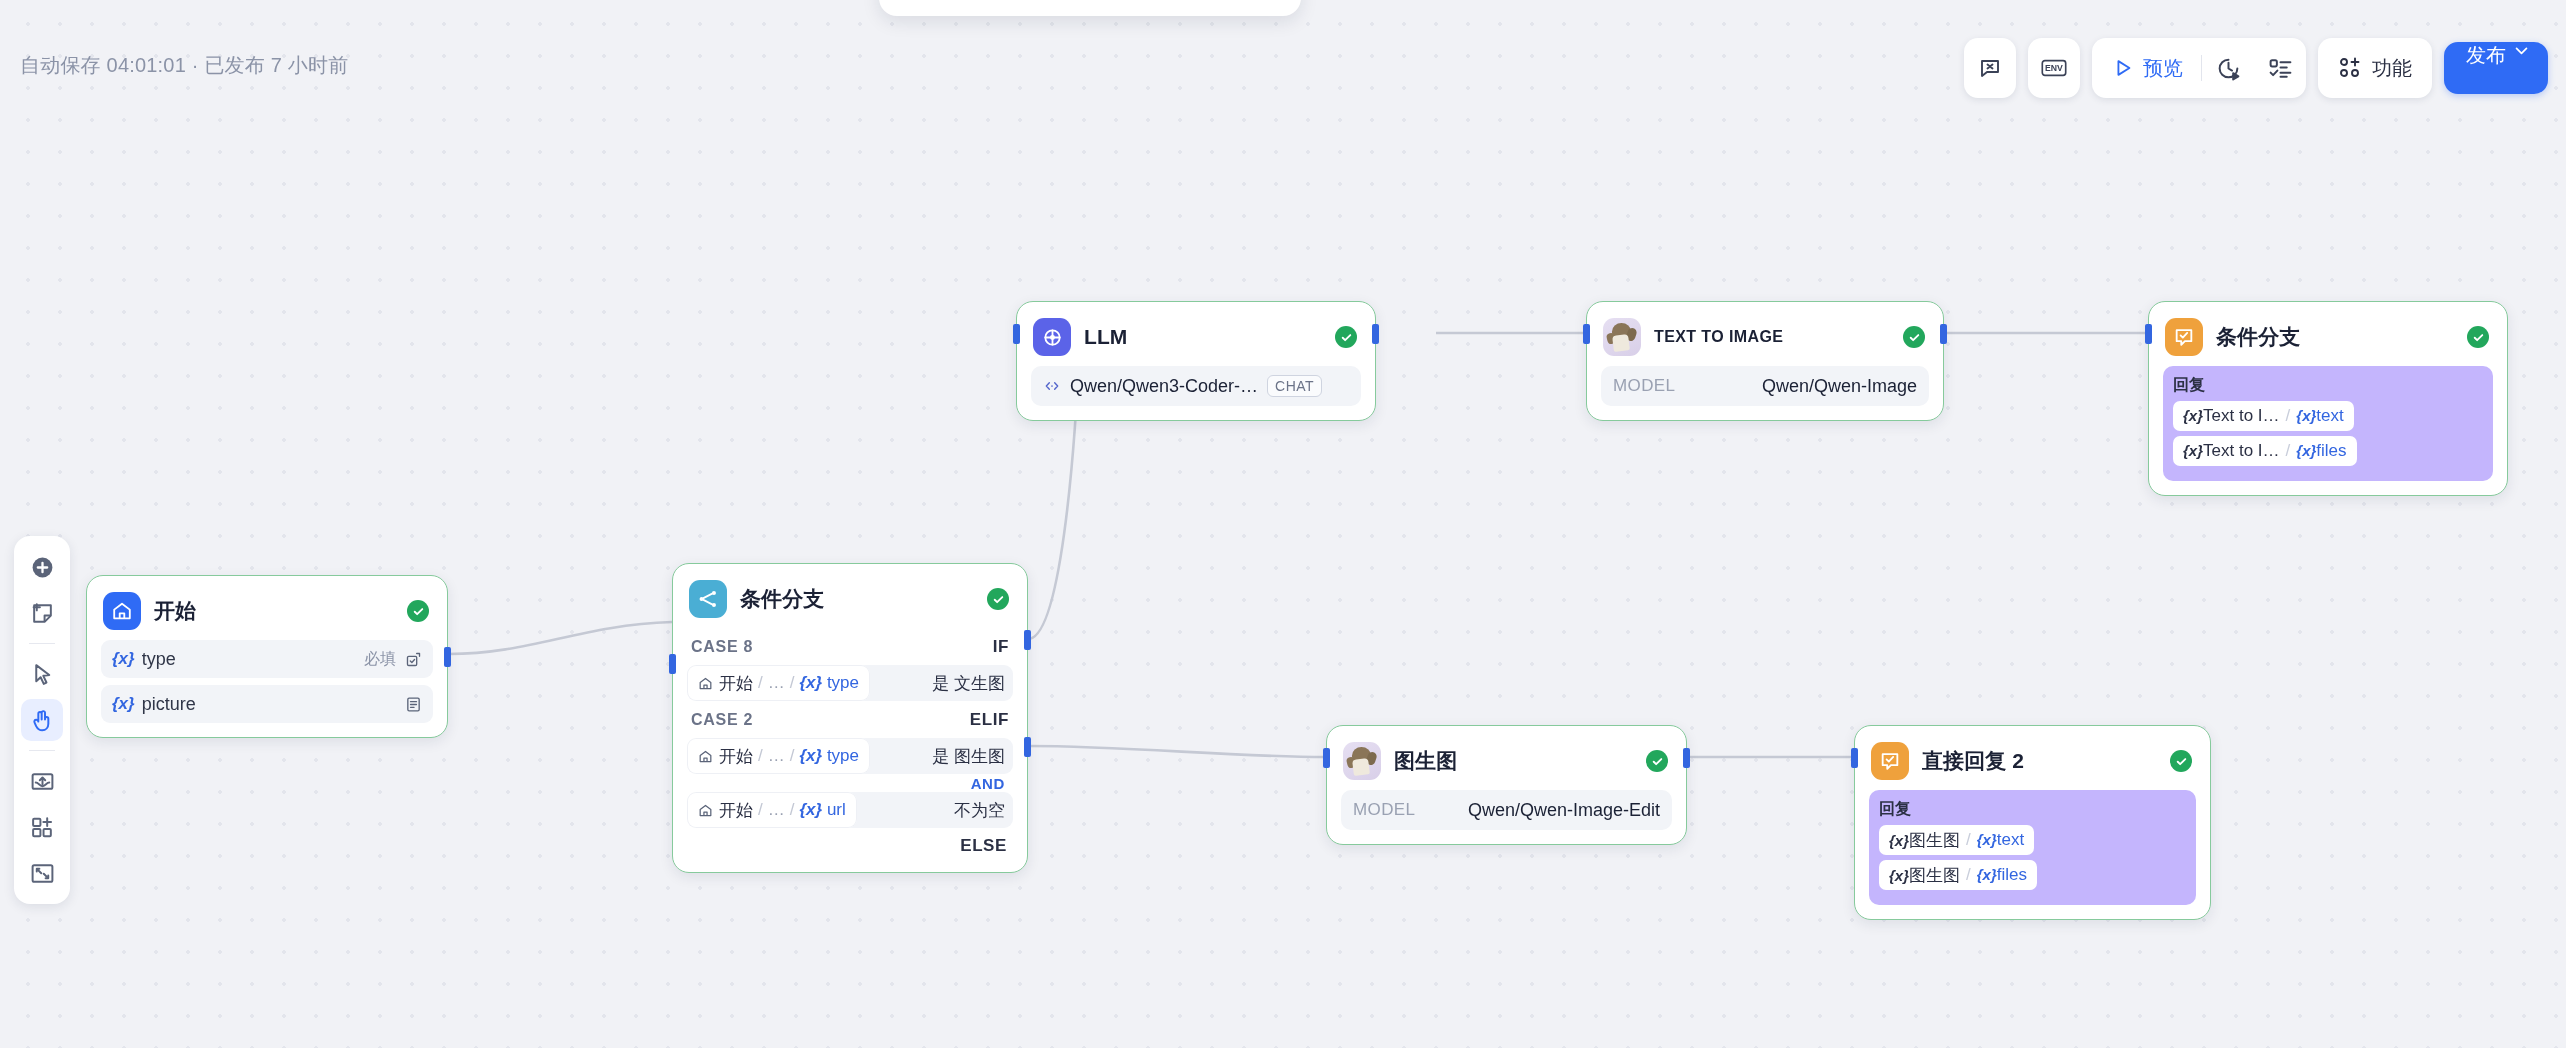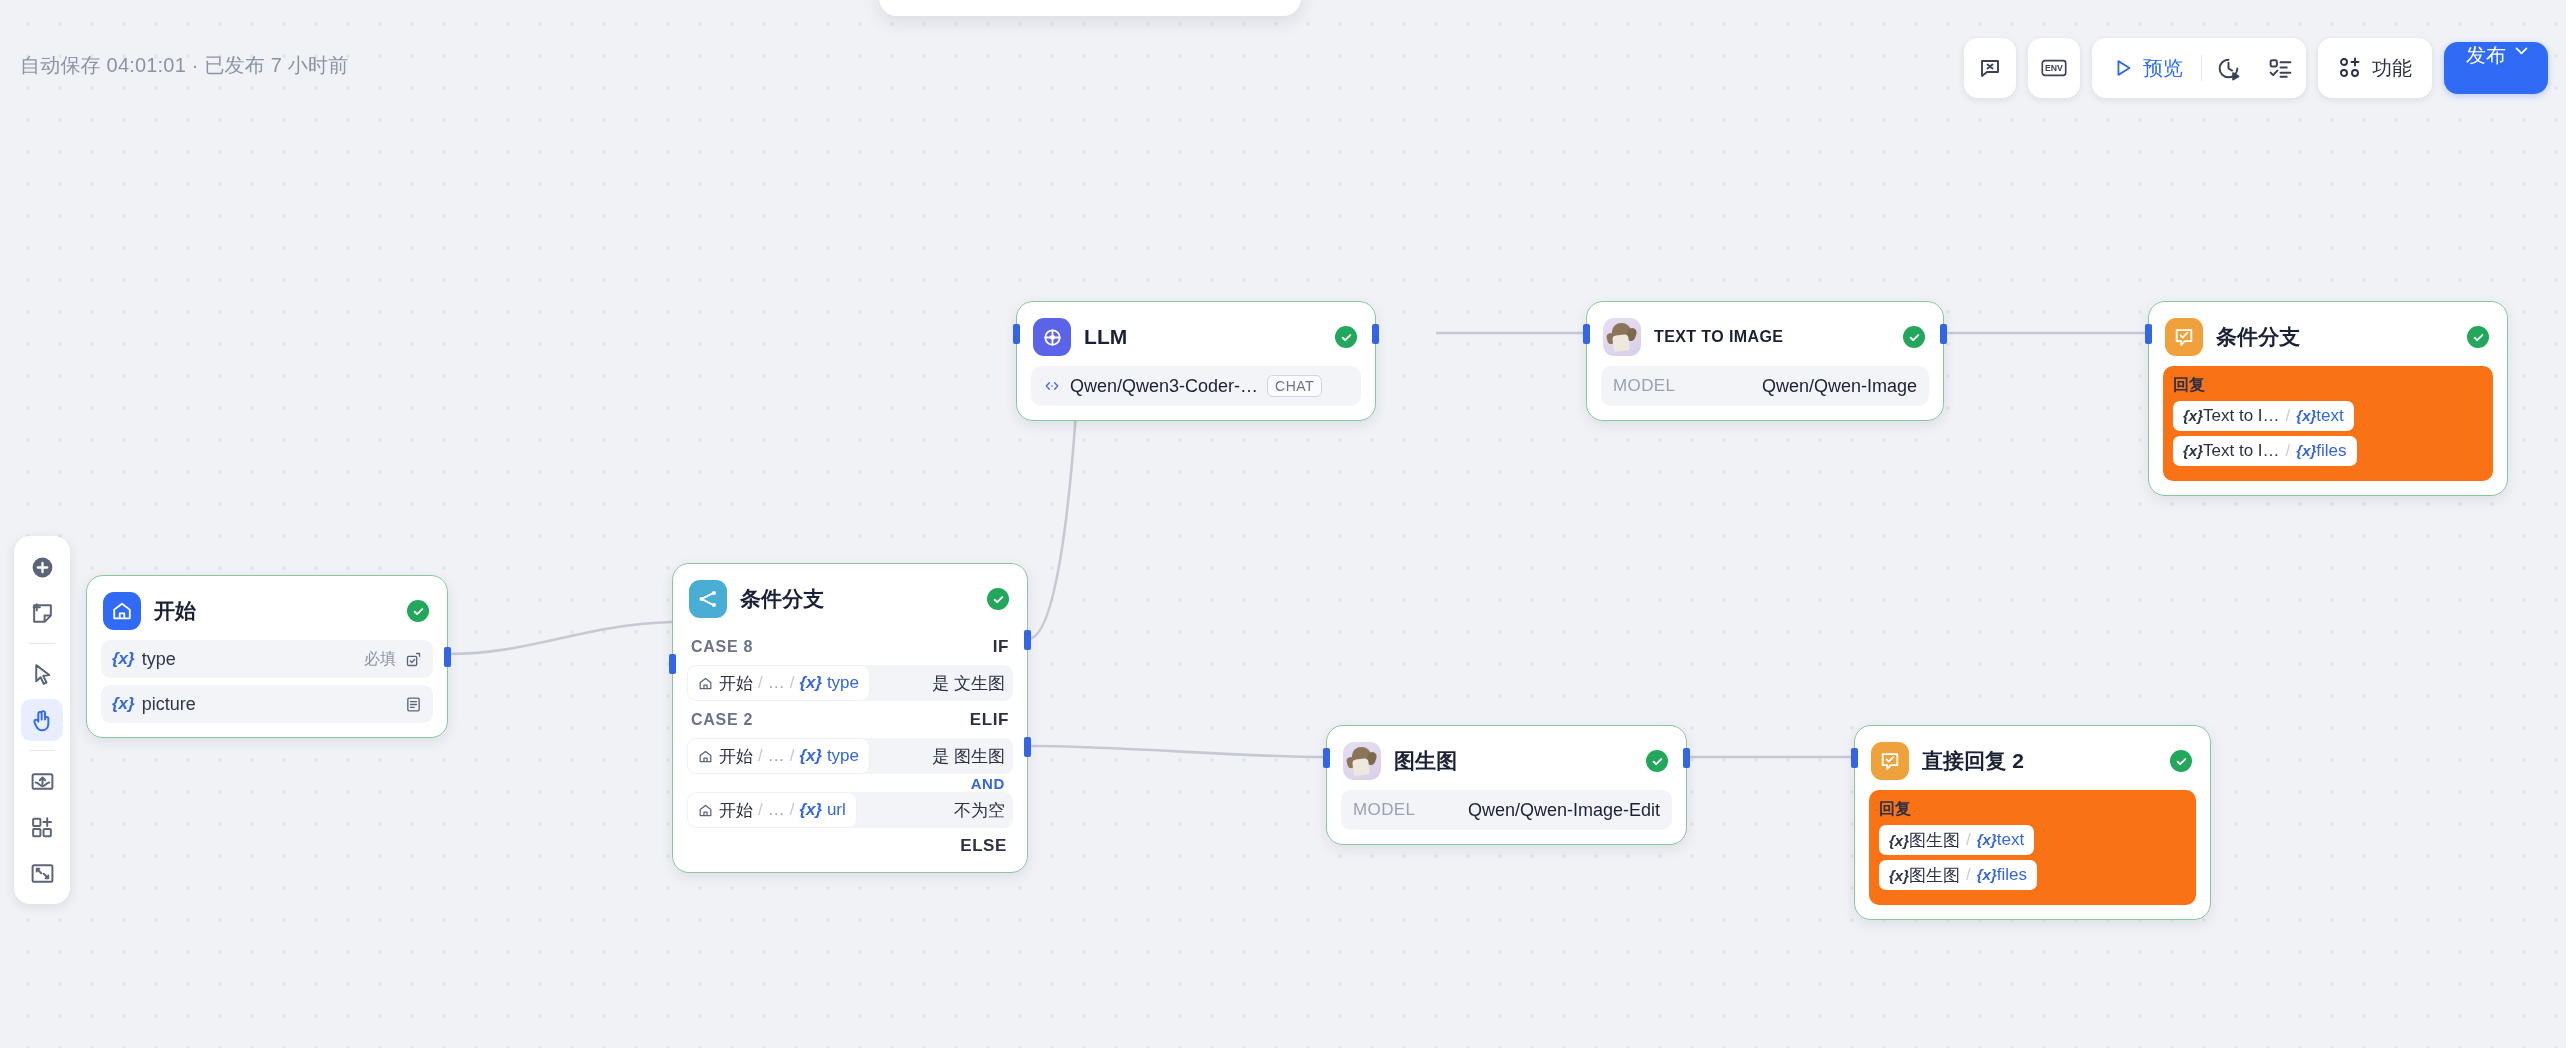--- a/index.html
+++ b/index.html
@@ -281,21 +281,21 @@
     font-size: 17px;
     color: #2b3044;
     white-space: nowrap;
   }
   .and-row { display: flex; justify-content: flex-end; padding: 1px 8px 0 0; }
   .and-txt { font-size: 15px; font-weight: bold; color: #3366e0; letter-spacing: 0.6px; }
   .else-row { display: flex; justify-content: flex-end; padding: 8px 6px 2px 0; }
 
   
   .reply-box {
-    background: #f97316;
+    background: #c4b5fd;
     border-radius: 10px;
     padding: 9px 10px 10px 10px;
   }
   .reply-label { font-size: 16px; font-weight: bold; color: #2b3044; margin-bottom: 5px; }
   .reply-chip {
     display: inline-flex;
     align-items: center;
     background: #ffffff;
     border-radius: 7px;
     height: 30px;

